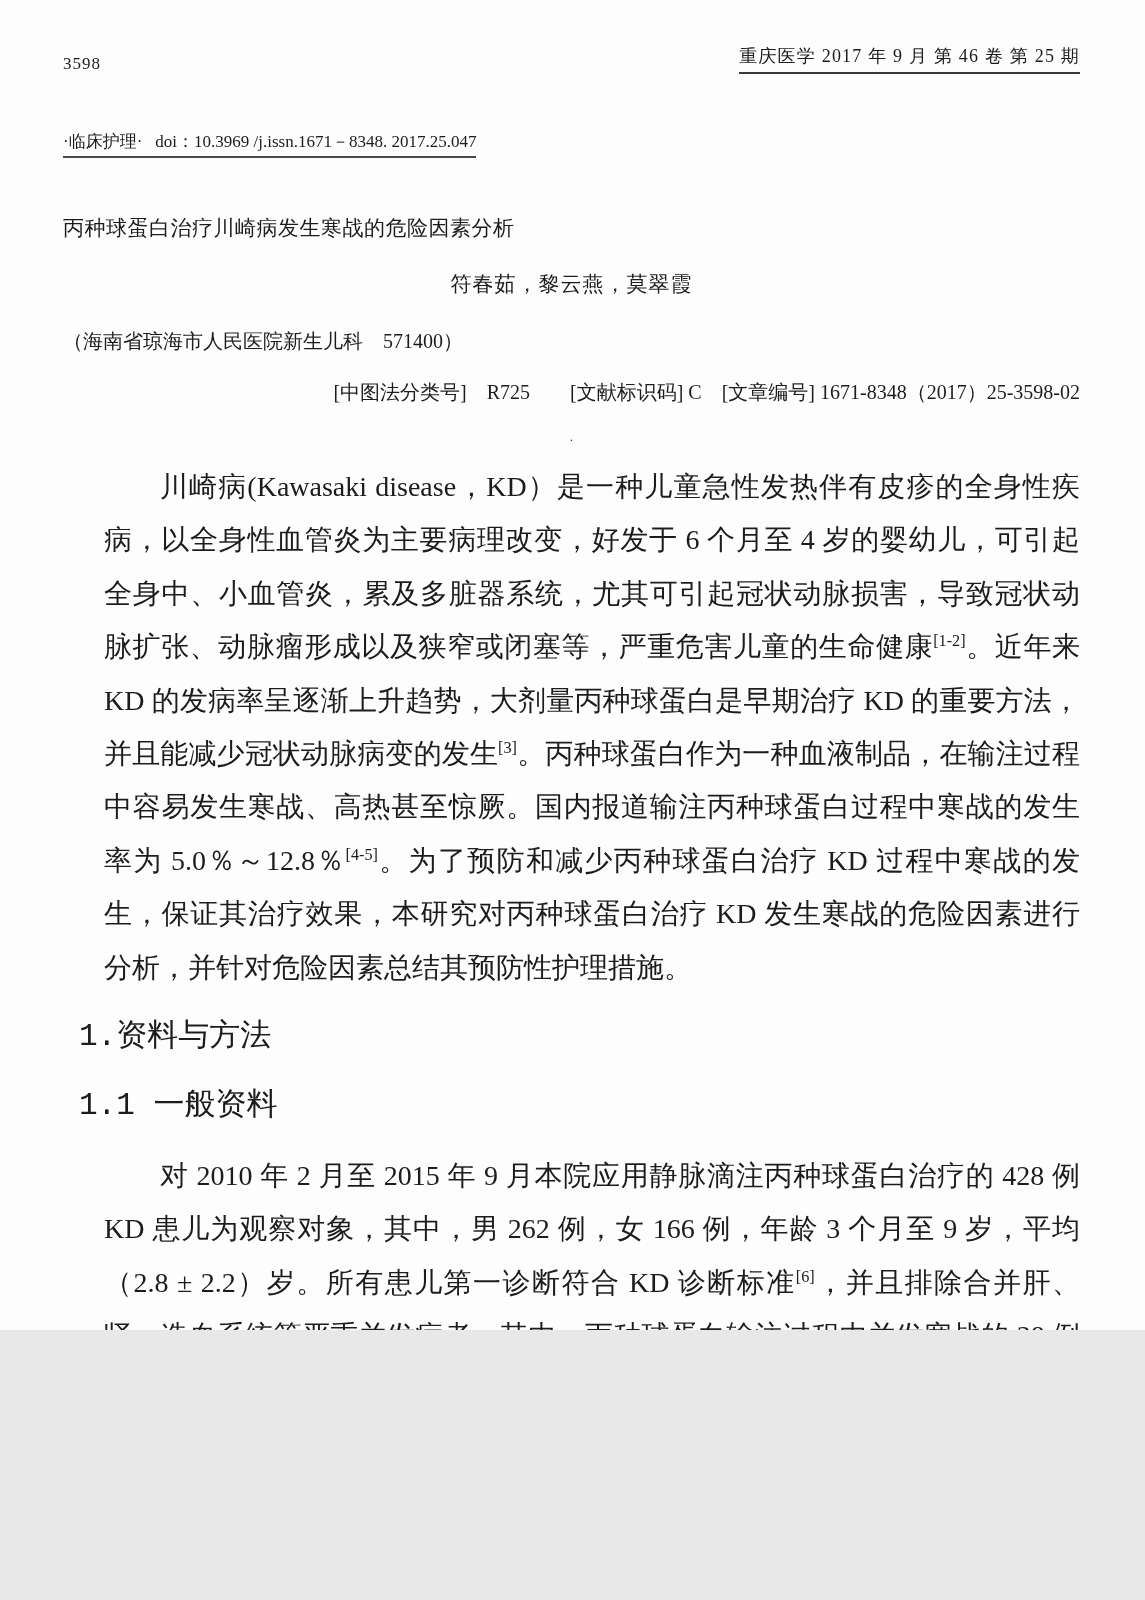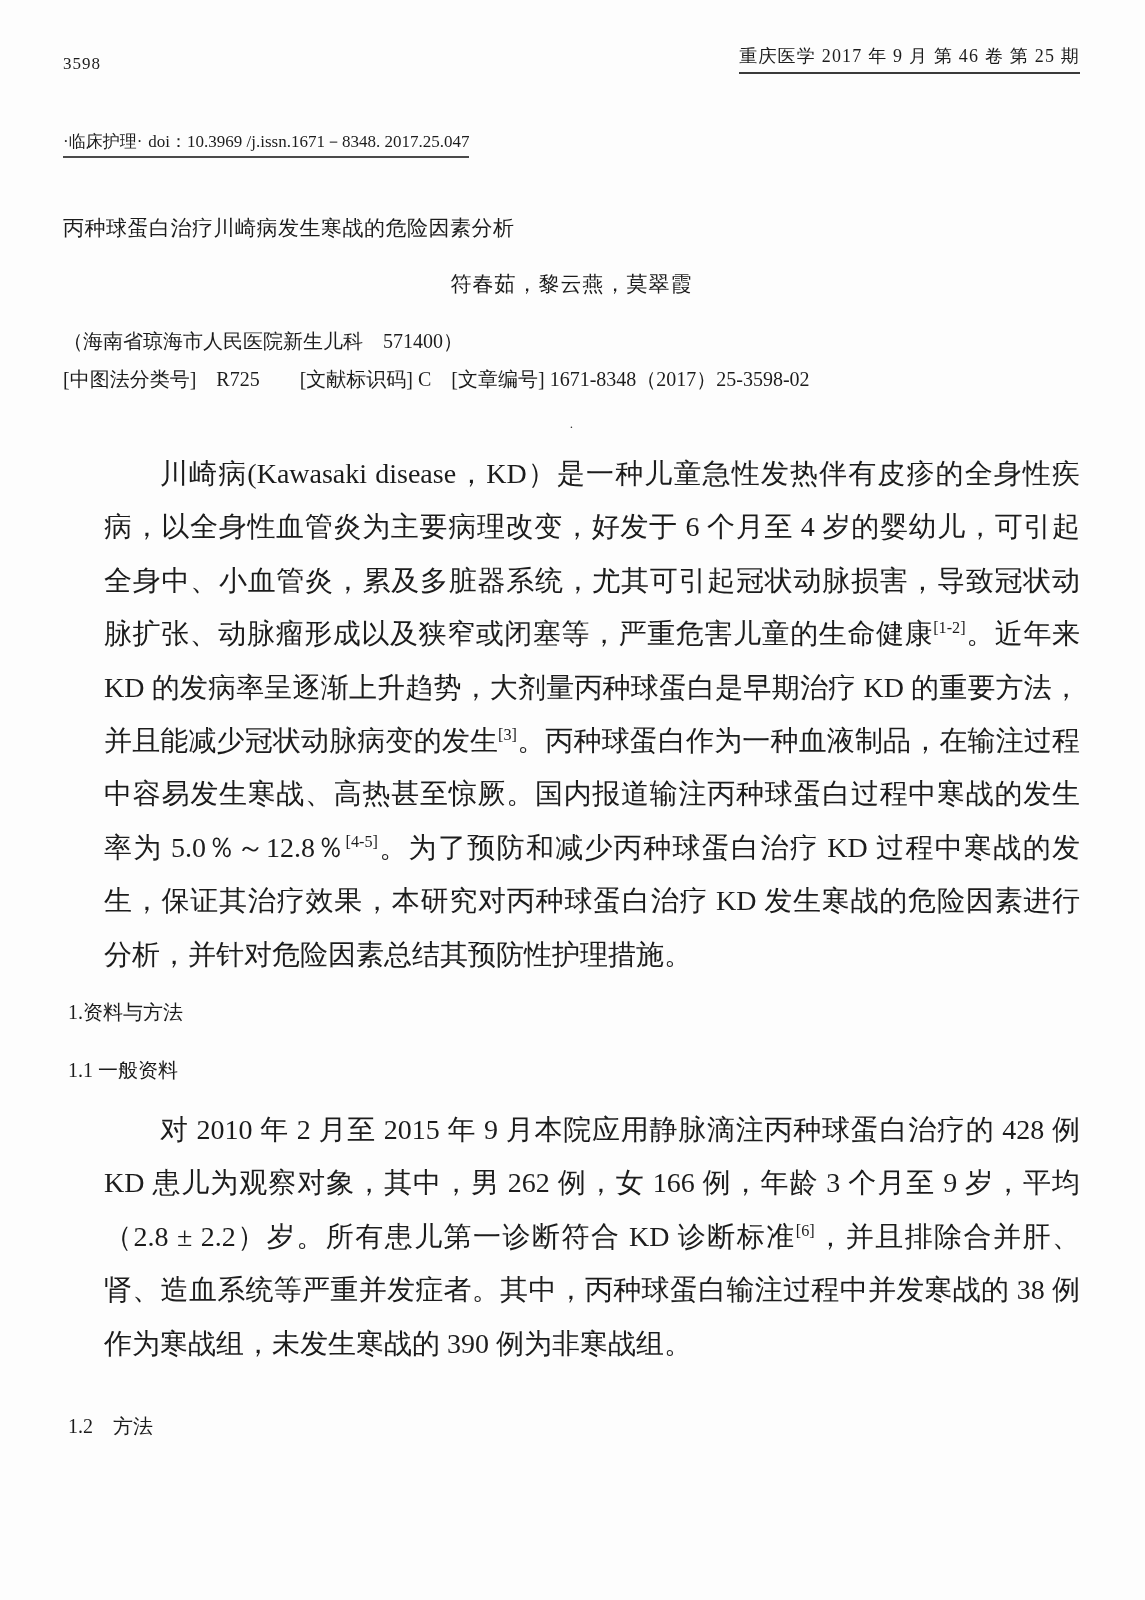--- a/index.html
+++ b/index.html
@@ -1,19 +1,19 @@
 <!DOCTYPE html>
 <html><head>
 <meta charset="utf-8">
 <style>
   html, body { margin: 0; padding: 0; background: #e8e8e8; }
   .page {
     position: relative;
     width: 1145px;
-    height: 1600px;
+    height: 1330px;
     margin: 0 auto;
     background: #fdfdfd;
     color: #1c1c1c;
     font-family: "Liberation Serif", "DejaVu Serif", serif;
     box-sizing: border-box;
     padding: 44px 65px 0 63px;
     overflow: hidden;
   }
   .running-head {
     display: flex;
@@ -27,44 +27,45 @@
     border-bottom: 2px solid #3a3a3a;
     padding-bottom: 4px;
   }
   .doi-row { margin-top: 56px; }
   .doi-inner {
     display: inline-block;
     font-size: 17px;
     border-bottom: 2px solid #4a4a4a;
     padding-bottom: 3px;
   }
-  .column-label { margin-right: 6px; }
+  .column-label { margin-right: 13px; }
   .title {
     margin: 56px 0 0 0;
     font-size: 21px;
     font-weight: normal;
     letter-spacing: 0.5px;
   }
   .authors { margin-top: 28px; text-align: center; font-size: 21px; letter-spacing: 1px; }
   .affiliation { margin-top: 30px; text-align: left; font-size: 20px; }
-  .meta { margin-top: 11px; text-align: left; font-size: 20px; }
+  .meta { margin-top: 24px; text-align: right; font-size: 20px; }
   .sep-dot { margin-top: 26px; text-align: center; font-size: 13px; line-height: 16px; color: #333; }
   .body-text {
     margin-top: 12px;
     font-size: 28px;
     line-height: 53.4px;
     text-align: justify;
   }
   .para { margin: 0; }
   .indent { text-indent: 2em; margin-left: 41px; }
   .section {
-    margin: 5px;
-    font-size: 20px;
+    margin: 16px;
+    font-size: 31px;
     font-weight: normal;
     text-align: left;
+    font-family: Liberation Mono, monospace;
   }
   .methods { margin-top: 30px; }
   .body-text sup {
     font-size: 0.58em;
     vertical-align: super;
     line-height: 0;
   }
 </style>
 </head>
 <body>

